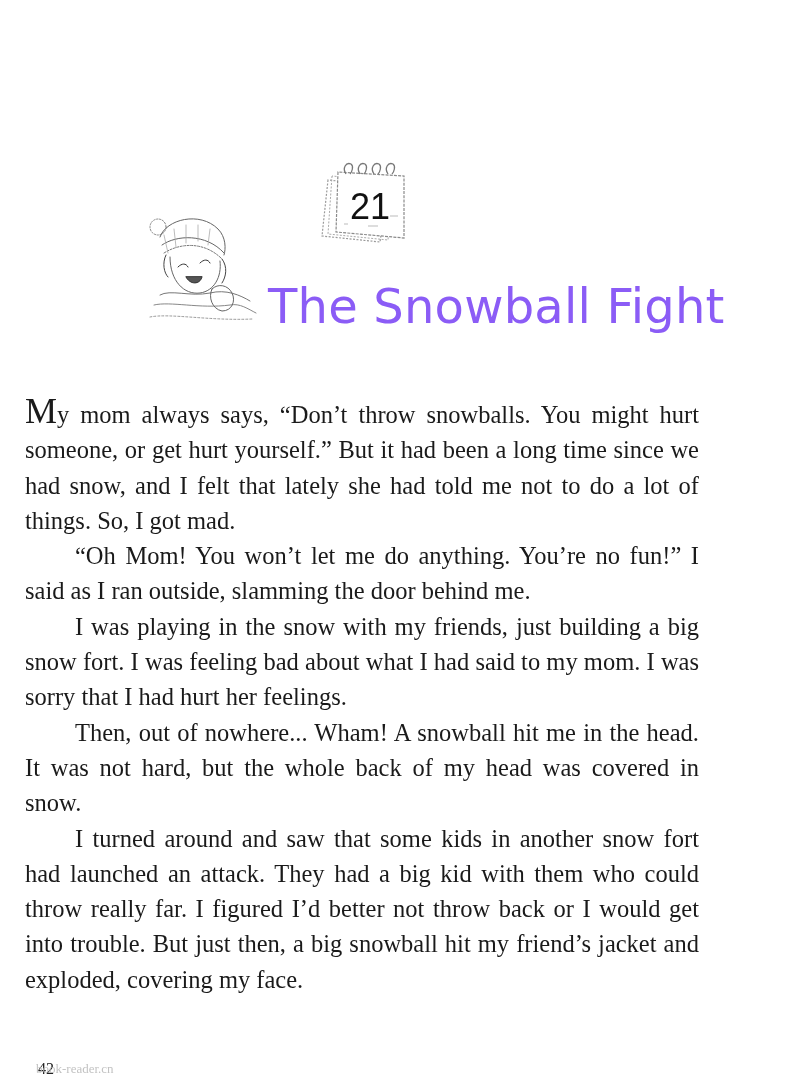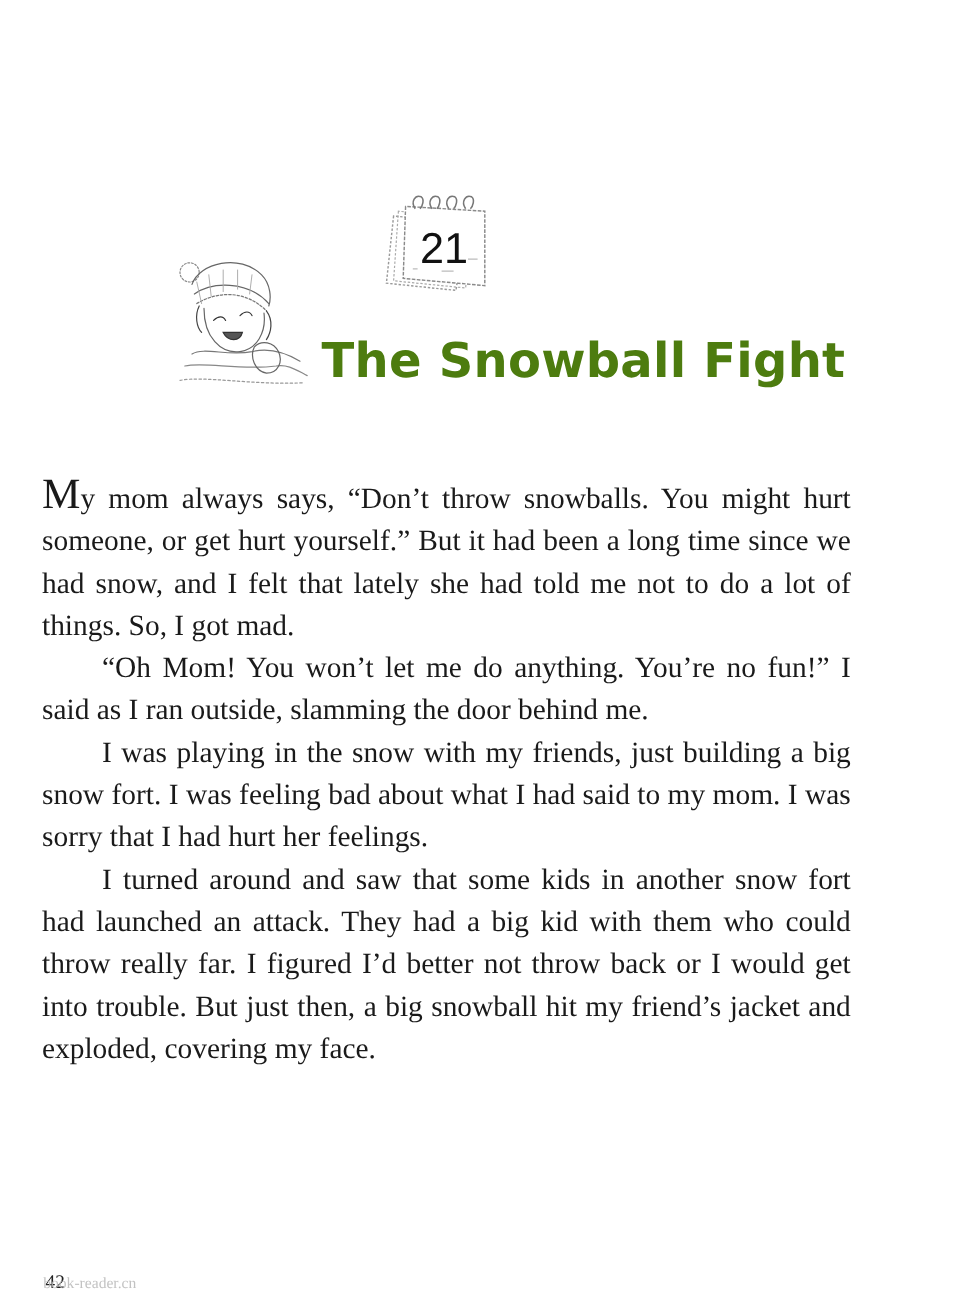--- a/index.html
+++ b/index.html
@@ -48,30 +48,30 @@
       left: 140px;
       top: 205px;
       width: 120px;
       height: 120px;
     }
     .chapter-title {
       position: absolute;
       left: 268px;
       top: 278px;
       font-family: "DejaVu Sans", sans-serif;
-      font-size: 40px;
-      font-weight: bold;
-      color: #4d7c0f;
+      font-size: 48px;
+      font-weight: normal;
+      color: #8b5cf6;
       white-space: nowrap;
       letter-spacing: 0.2px;
     }
     
     .body-text {
       position: absolute;
-      left: 35px;
+      left: 25px;
       top: 393px;
       width: 674px;
       font-family: "Liberation Serif", serif;
       font-size: 24.5px;
       line-height: 35.3px;
       color: #1a1a1a;
       text-align: justify;
     }
     .para {
       margin: 0;
@@ -157,18 +157,19 @@
       </g>
     </svg>
   </div>
 
   <div class="chapter-title">The Snowball Fight</div>
 
   <div class="body-text">
     <p class="para first"><span class="dropcap">M</span><span>y mom always says, “Don’t throw snowballs. You might hurt someone, or get hurt yourself.” But it had been a long time since we had snow, and I felt that lately she had told me not to do a lot of things. So, I got mad.</span></p>
     <p class="para">“Oh Mom! You won’t let me do anything. You’re no fun!” I said as I ran outside, slamming the door behind me.</p>
     <p class="para">I was playing in the snow with my friends, just building a big snow fort. I was feeling bad about what I had said to my mom. I was sorry that I had hurt her feelings.</p>
+    <p class="para">Then, out of nowhere... Wham! A snowball hit me in the head. It was not hard, but the whole back of my head was covered in snow.</p>
     <p class="para">I turned around and saw that some kids in another snow fort had launched an attack. They had a big kid with them who could throw really far. I figured I’d better not throw back or I would get into trouble. But just then, a big snowball hit my friend’s jacket and exploded, covering my face.</p>
   </div>
 
   <div class="page-number">42</div>
   <div class="watermark">book-reader.cn</div>
 </div>
 
 </body></html>

